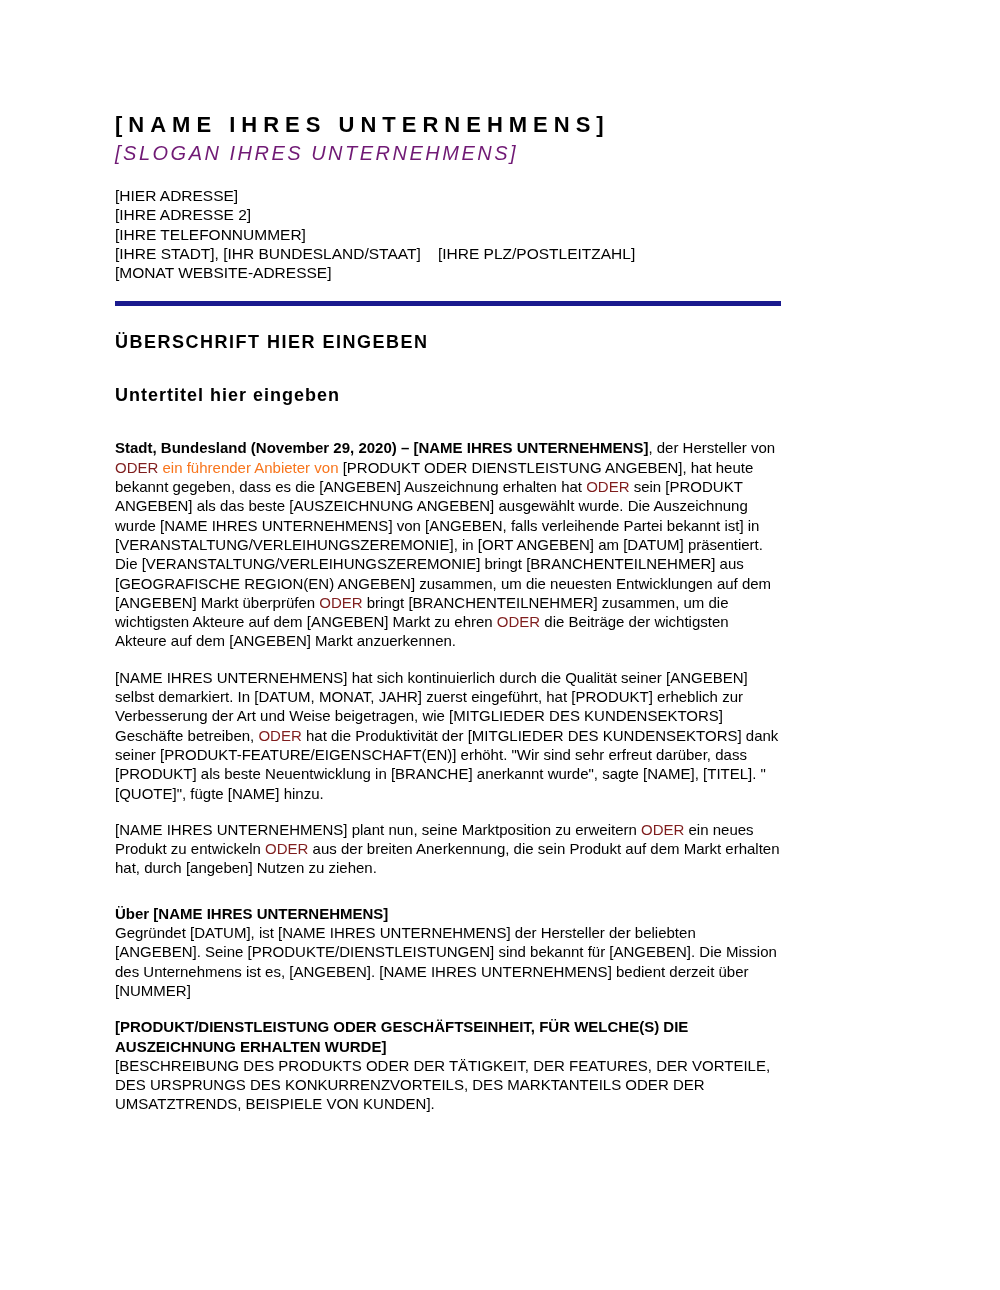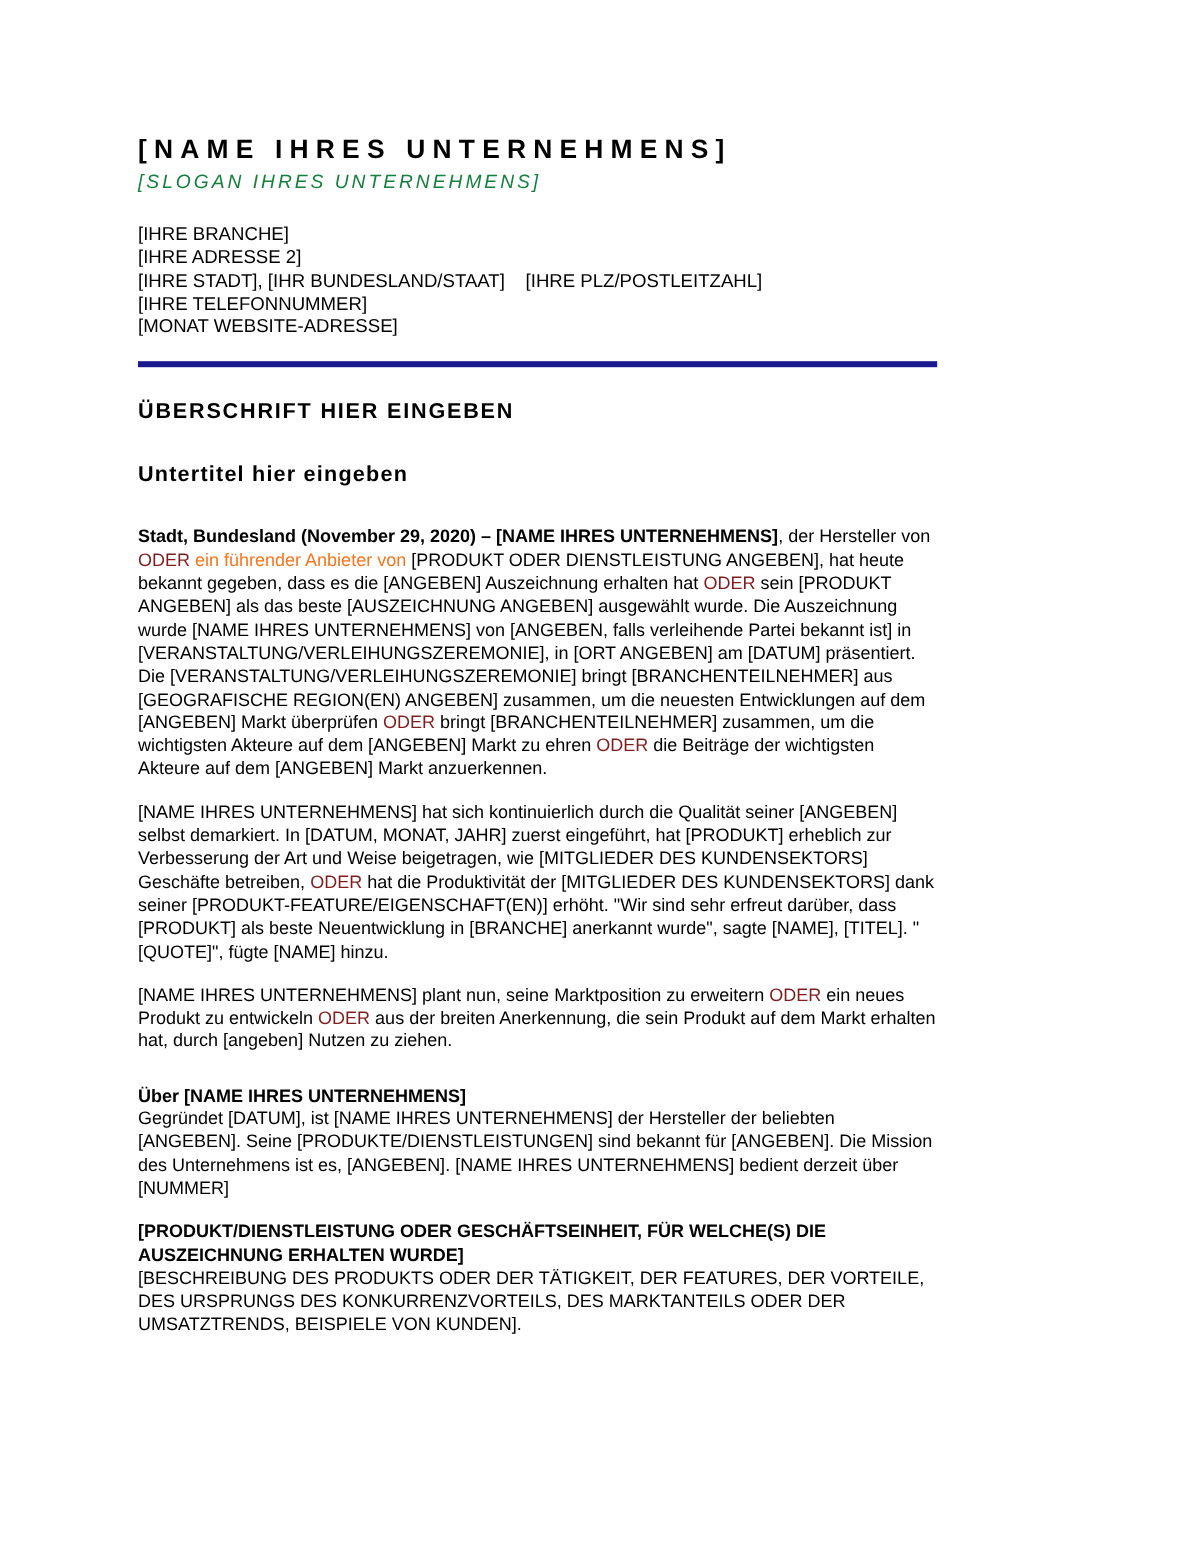--- a/index.html
+++ b/index.html
@@ -14,22 +14,22 @@
     width: 888px; height: 1290px;
     padding: 112px 107px 40px 115px;
     background: #ffffff;
   }
   .company {
     font-size: 22px; font-weight: 700; letter-spacing: 6px;
     line-height: 26px; white-space: nowrap;
   }
   .slogan {
     margin-top: 5px;
-    font-size: 16px; font-style: italic; letter-spacing: 2.5px;
-    line-height: 20px; color: #15803d;
+    font-size: 20px; font-style: italic; letter-spacing: 2.5px;
+    line-height: 20px; color: #701a75;
   }
   .address { margin-top: 23px; }
   .addr-line {
     font-size: 15.5px; line-height: 19.3px; white-space: pre-wrap;
   }
   .rule {
     margin-top: 19px; height: 5px; width: 100%;
     background: #1a1a8e;
   }
   .release {
@@ -58,24 +58,24 @@
 </style>
 </head>
 <body>
 
 <div class="page">
 
   <header>
     <div class="company">[NAME IHRES UNTERNEHMENS]</div>
     <div class="slogan">[SLOGAN IHRES UNTERNEHMENS]</div>
     <div class="address">
-      <div class="addr-line">[IHRE BRANCHE]</div>
+      <div class="addr-line">[HIER ADRESSE]</div>
       <div class="addr-line">[IHRE ADRESSE 2]</div>
+      <div class="addr-line">[IHRE TELEFONNUMMER]</div>
       <div class="addr-line">[IHRE STADT], [IHR BUNDESLAND/STAAT]    [IHRE PLZ/POSTLEITZAHL]</div>
-      <div class="addr-line">[IHRE TELEFONNUMMER]</div>
       <div class="addr-line">[MONAT WEBSITE-ADRESSE]</div>
     </div>
     <div class="rule"></div>
   </header>
 
   <main>
     <h1 class="headline">ÜBERSCHRIFT HIER EINGEBEN</h1>
     <h2 class="subtitle">Untertitel hier eingeben</h2>
 
     <p class="para first"><span class="seg-bold">Stadt, Bundesland (November 29, 2020) – [NAME IHRES UNTERNEHMENS]</span><span>, der Hersteller von </span><span class="seg-orange-bold">ODER</span><span class="seg-orange"> ein führender Anbieter von </span><span>[PRODUKT ODER DIENSTLEISTUNG ANGEBEN], hat heute bekannt gegeben, dass es die [ANGEBEN] Auszeichnung erhalten hat </span><span class="seg-orange-bold">ODER</span><span> sein [PRODUKT ANGEBEN] als das beste [AUSZEICHNUNG ANGEBEN] ausgewählt wurde. Die Auszeichnung wurde [NAME IHRES UNTERNEHMENS] von [ANGEBEN, falls verleihende Partei bekannt ist] in [VERANSTALTUNG/VERLEIHUNGSZEREMONIE], in [ORT ANGEBEN] am [DATUM] präsentiert. Die [VERANSTALTUNG/VERLEIHUNGSZEREMONIE] bringt [BRANCHENTEILNEHMER] aus [GEOGRAFISCHE REGION(EN) ANGEBEN] zusammen, um die neuesten Entwicklungen auf dem [ANGEBEN] Markt überprüfen </span><span class="seg-orange-bold">ODER</span><span> bringt [BRANCHENTEILNEHMER] zusammen, um die wichtigsten Akteure auf dem [ANGEBEN] Markt zu ehren </span><span class="seg-orange-bold">ODER</span><span> die Beiträge der wichtigsten Akteure auf dem [ANGEBEN] Markt anzuerkennen.</span></p>

